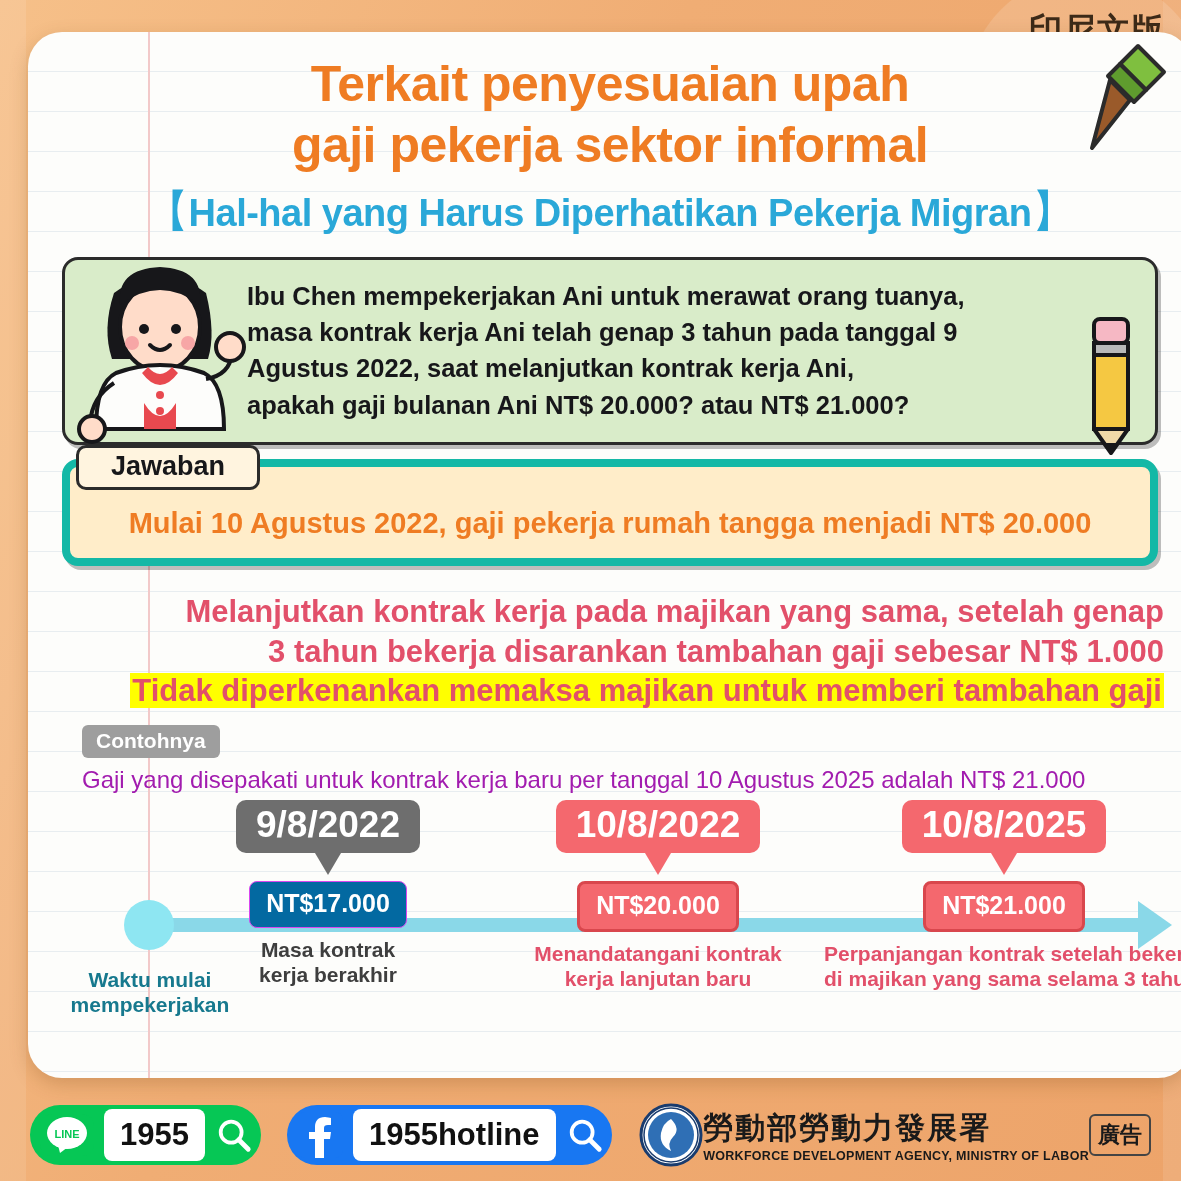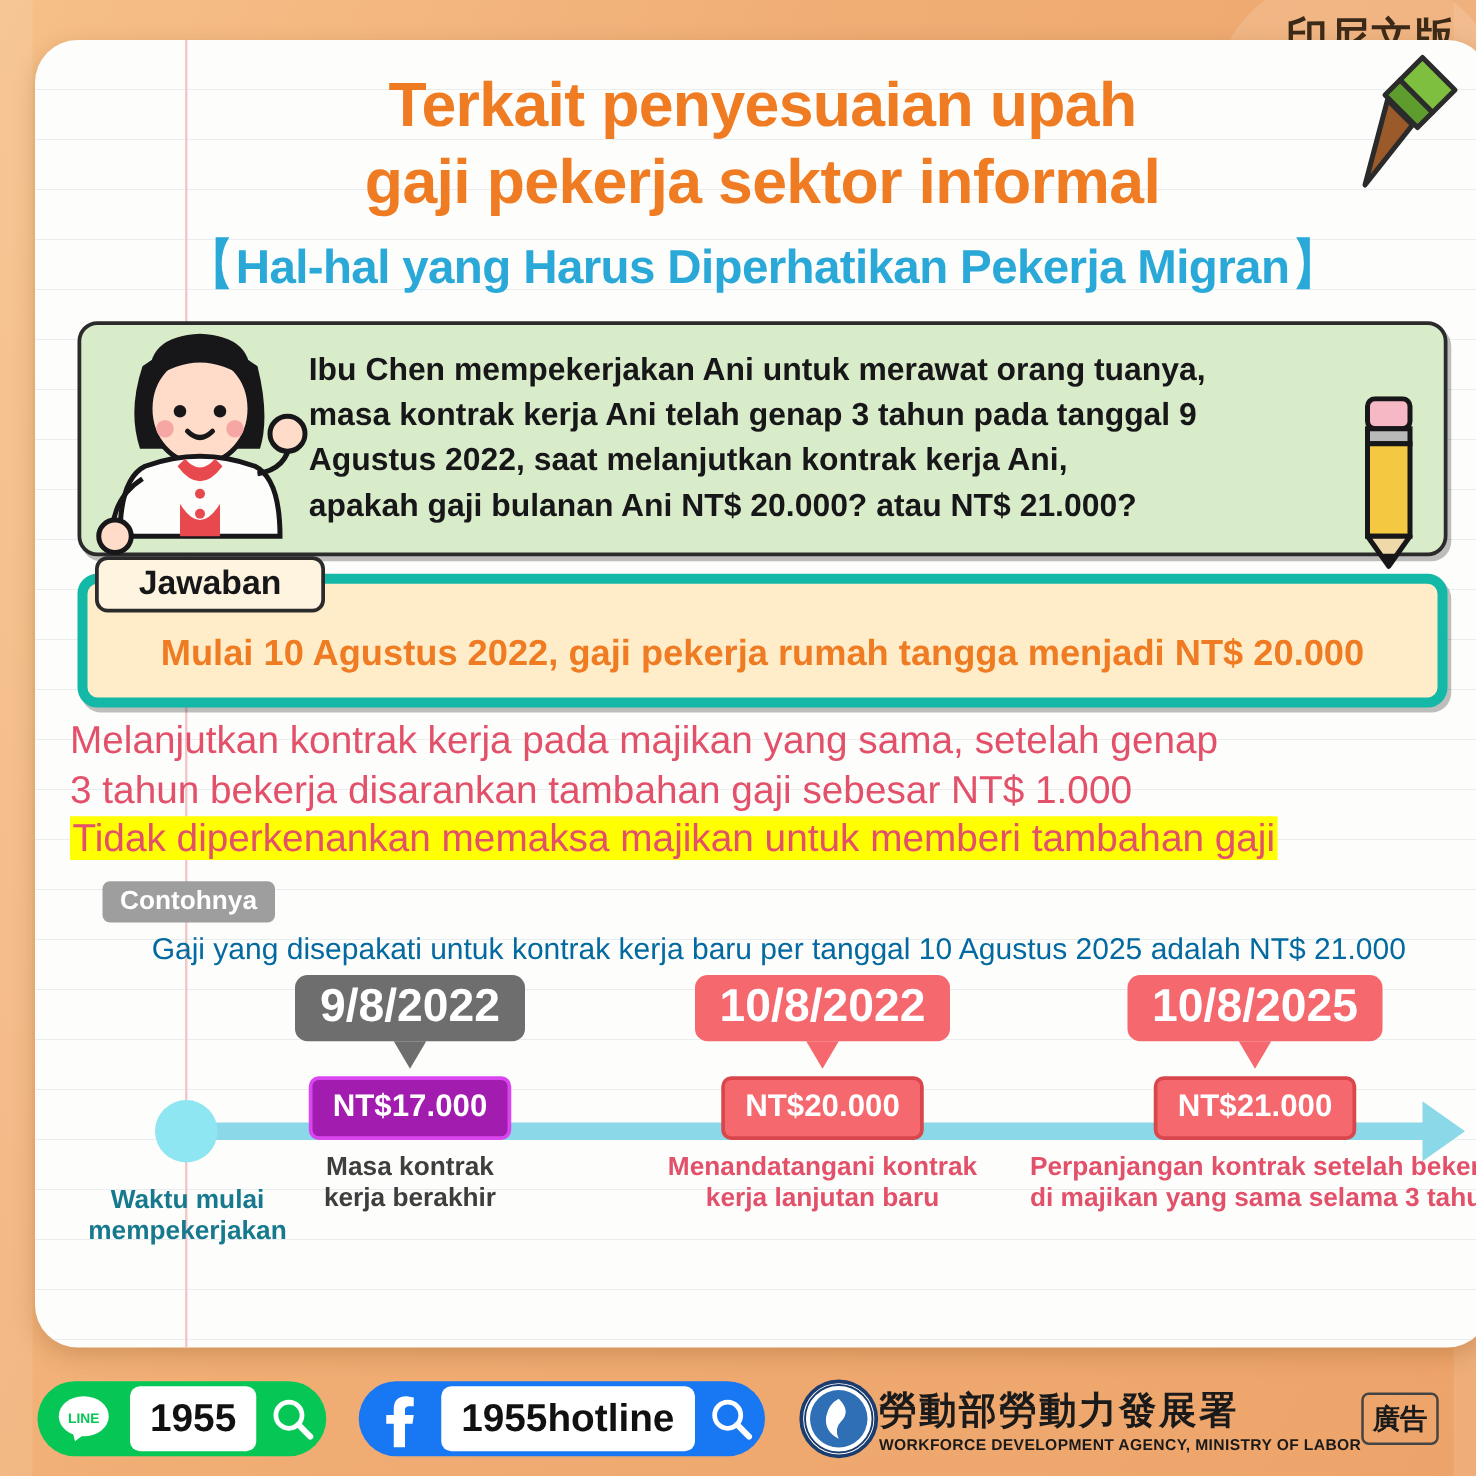--- a/index.html
+++ b/index.html
@@ -80,30 +80,30 @@
     box-shadow: 3px 4px 0 rgba(0,0,0,.25);
   }
   .a-tag {
     position:absolute; left: 14px; top: -14px;
     background:#fff4df; border:3px solid #2b2b2b; border-radius: 10px;
     padding: 3px 32px 5px; font-size: 27px; font-weight: 800; color:#17171a;
   }
   .a-text { font-size: 29px; color:#ef7c23; font-weight: 700; }
 
   
-  .red-note { text-align:left; color:#e2506a; font-weight:400; font-size: 31px;
-    line-height: 1.28; margin-top: 6px; }
+  .red-note { text-align:right; color:#e2506a; font-weight:700; font-size: 31px;
+    line-height: 1.28; margin-top: 26px; }
   .red-note .hl { background: #ffff00; padding: 0 2px; }
 
   
   .ex-tag {
     display:inline-block; background:#9e9e9e; color:#fff; font-size:21px;
     padding: 4px 14px 5px; border-radius: 6px; margin: 14px 0 0 26px; font-weight:600;
   }
-  .ex-text { font-size: 24px; color:#0369a1; margin: 8px 0 0 26px; text-align: center; }
+  .ex-text { font-size: 24px; color:#a21caf; margin: 8px 0 0 26px; }
 
   
   .timeline { position: relative; height: 230px; margin-top: 6px; }
   .tl-axis {
     position:absolute; left: 90px; top: 118px; width: 1000px; height: 14px;
     background:#8ad8e8; border-radius: 7px;
   }
   .tl-arrow {
     position:absolute; left: 1082px; top: 101px; width: 0; height: 0;
     border-top: 24px solid transparent; border-bottom: 24px solid transparent;
@@ -241,21 +241,21 @@
       <div class="tl-dot"></div>
       <div class="node-cap cap-teal" style="position:absolute; left:14px; top:158px; width:160px; text-align:center;">
         <div>Waktu mulai</div>
         <div>mempekerjakan</div>
       </div>
 
       <div class="tl-node" style="left:152px; width:240px;">
         <span class="date-chip" style="background:#6e6e6e;">9/8/2022</span>
         <div class="chip-stem" style="border-top: 22px solid #6e6e6e;"></div>
         <div style="margin-top:6px;">
-          <span class="money-chip" style="background:#a21caf; border:3px solid #d946ef;">NT$17.000</span>
+          <span class="money-chip" style="background:#0369a1; border:1px solid #d946ef;">NT$17.000</span>
         </div>
         <div class="node-cap cap-gray">
           <div>Masa kontrak</div>
           <div>kerja berakhir</div>
         </div>
       </div>
 
       <div class="tl-node" style="left:452px; width:300px;">
         <span class="date-chip" style="background:#f4686e;">10/8/2022</span>
         <div class="chip-stem" style="border-top: 22px solid #f4686e;"></div>

